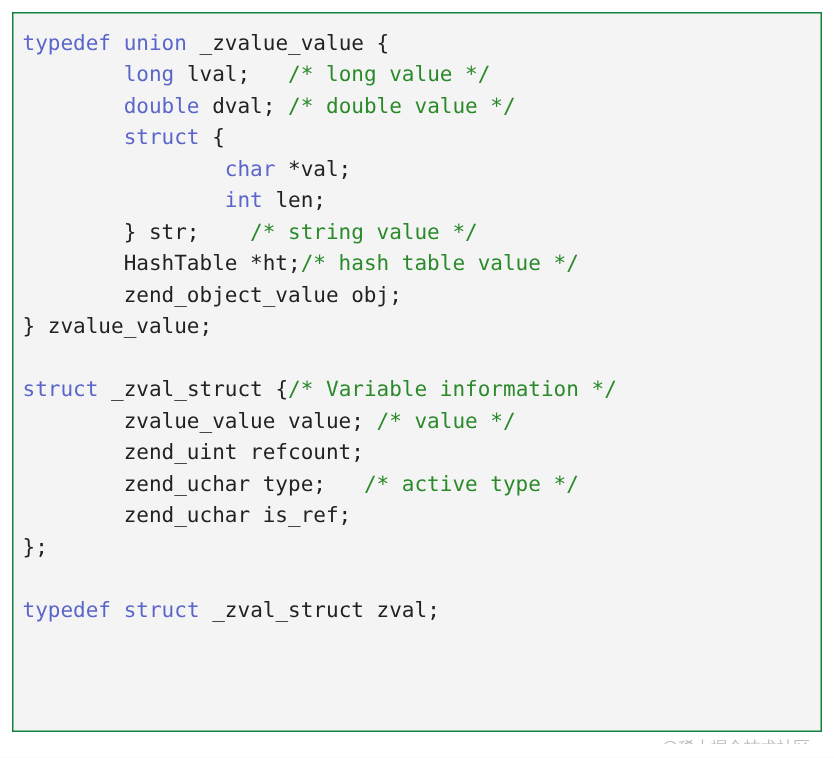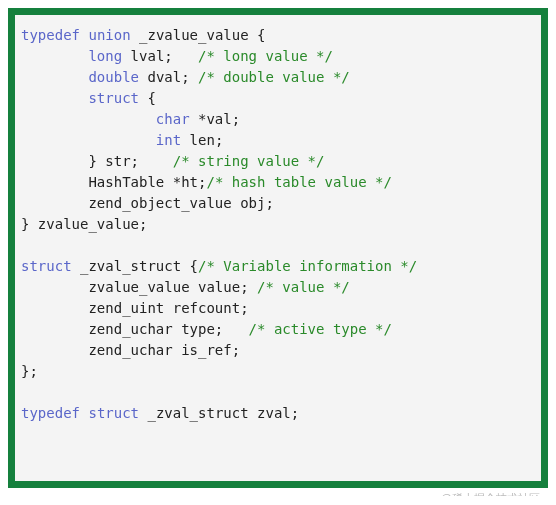--- a/index.html
+++ b/index.html
@@ -5,21 +5,21 @@
   body {
     margin: 0;
     padding: 8px;
     background: #ffffff;
     font-family: "Courier New", Courier, monospace;
     font-size: 14px;
     width: 556px;
     box-sizing: border-box;
   }
   .code-box {
-    border: 7px solid #15803d;
+    border: 1px solid #15803d;
     background: #f4f4f4;
     padding: 10px 6px 10px 6px;
     box-sizing: border-box;
     width: 540px;
     height: 480px;
     line-height: 1.5;
     color: #222;
     position: relative;
   }
   pre { margin: 0; white-space: pre; }

